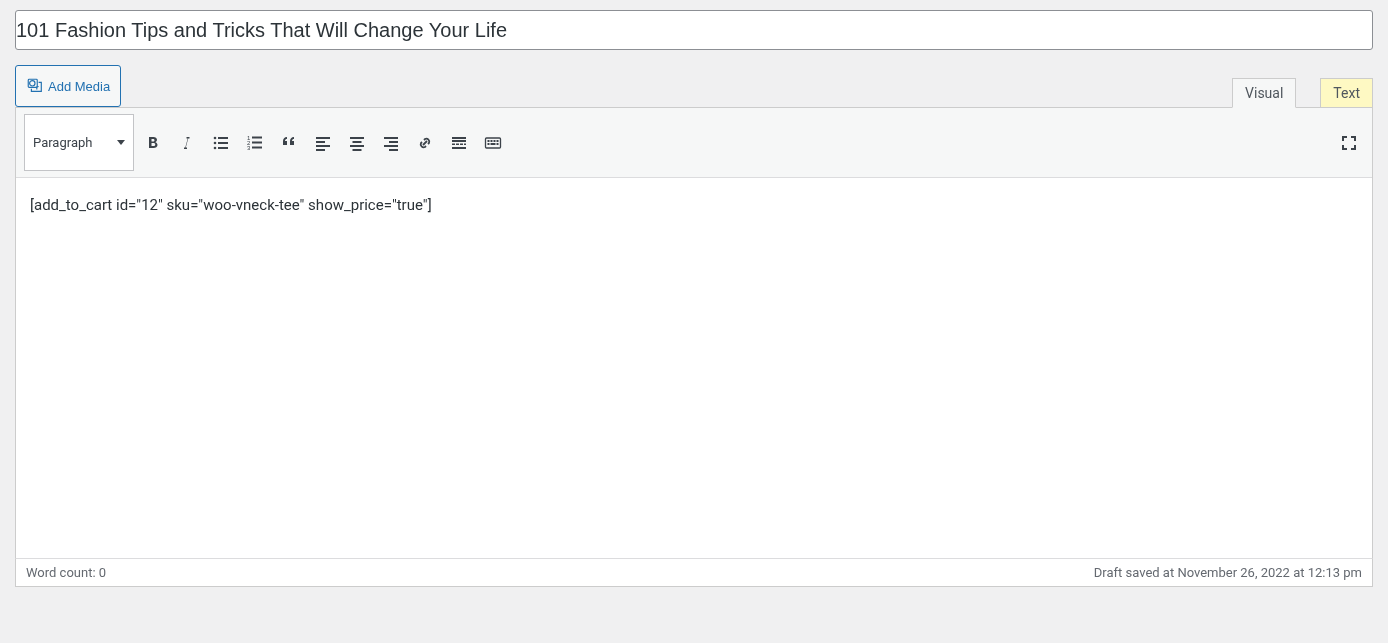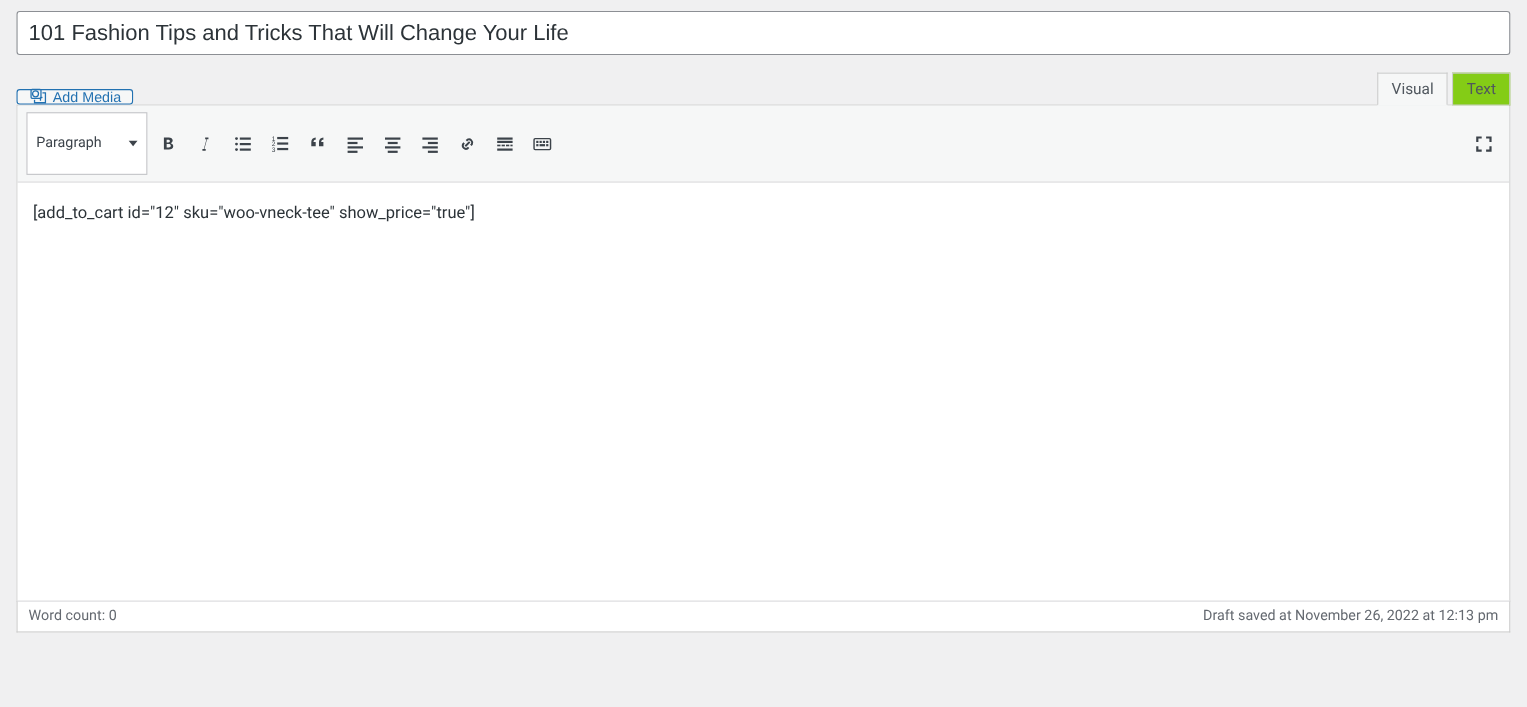--- a/index.html
+++ b/index.html
@@ -19,21 +19,21 @@
   font-size: 23px;
   font-weight: 400;
   color: #1d2327;
   padding: 6px 0 10px 0;
   line-height: 1.3;
 }
 .title-input {
   width: 100%;
   height: 40px;
   font-size: 20px;
-  padding: 3px 10px;
+  padding: 3px 0;
   border: 1px solid #8c8f94;
   border-radius: 3px;
   background: #fff;
   color: #2c3338;
   outline: none;
   line-height: 1.3;
 }
 .editor-top {
   margin-top: 15px;
   display: flex;
@@ -44,42 +44,43 @@
 .add-media-btn {
   display: inline-flex;
   align-items: center;
   background: #f6f7f7;
   border: 1px solid #2271b1;
   color: #2271b1;
   padding: 4px 10px;
   border-radius: 3px;
   font-size: 13px;
   cursor: pointer;
-  height: 14px;
+  height: 42px;
 }
 .add-media-btn svg { margin-right: 4px; }
 .editor-tabs {
   display: flex;
   position: relative;
   bottom: -1px;
+  gap: 20px;
 }
 .tab {
   padding: 6px 12px;
   border: 1px solid #ccc;
   background: #f6f7f7;
   color: #50575e;
   cursor: pointer;
   font-size: 14px;
 }
 .tab.active {
   background: #f6f7f7;
   border-bottom: 1px solid #f6f7f7;
 }
 .tab:not(.active) {
-  background: #84cc16;
+  background: #fef9c3;
   border-color: #ccc;
 }
 .tab + .tab { margin-left: 4px; }
 .editor-panel {
   border: 1px solid #ccc;
   background: #fff;
   margin-top: 0;
 }
 .toolbar {
   background: #f6f7f7;

